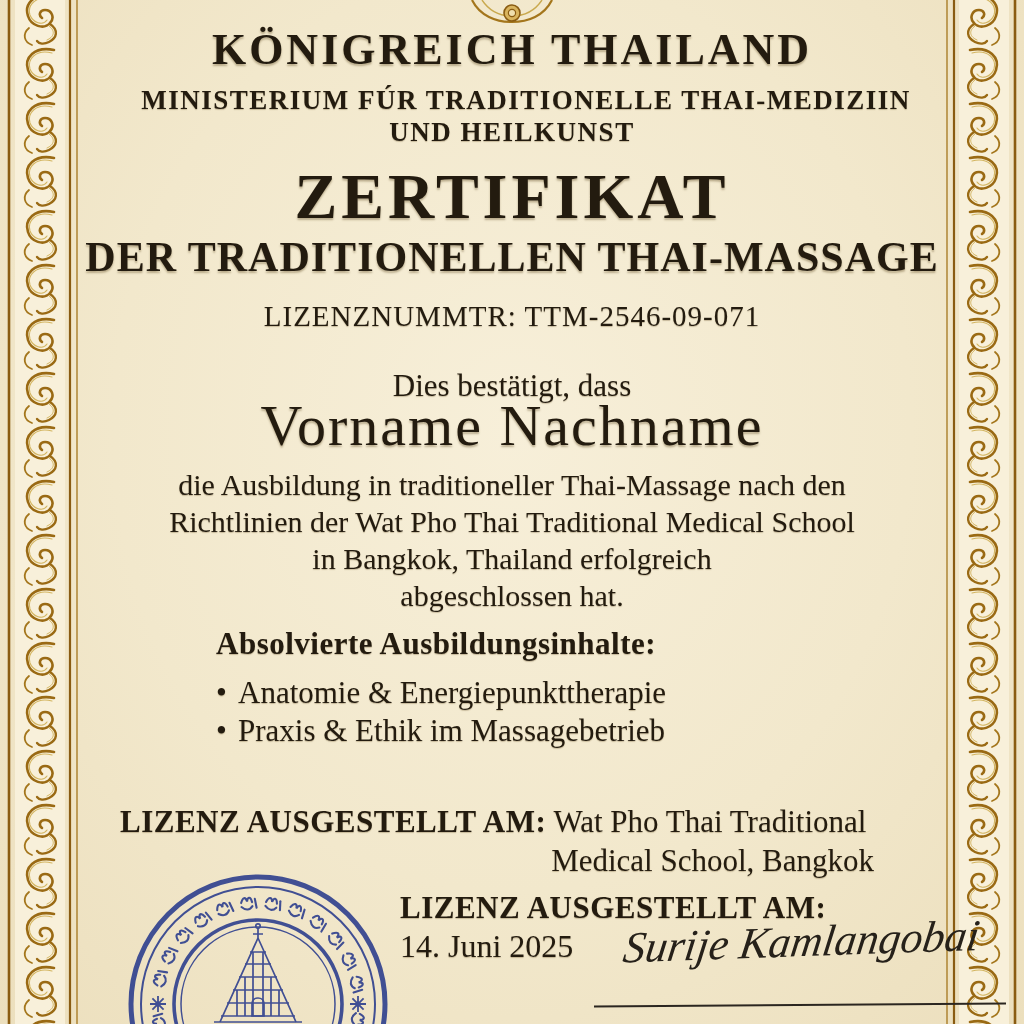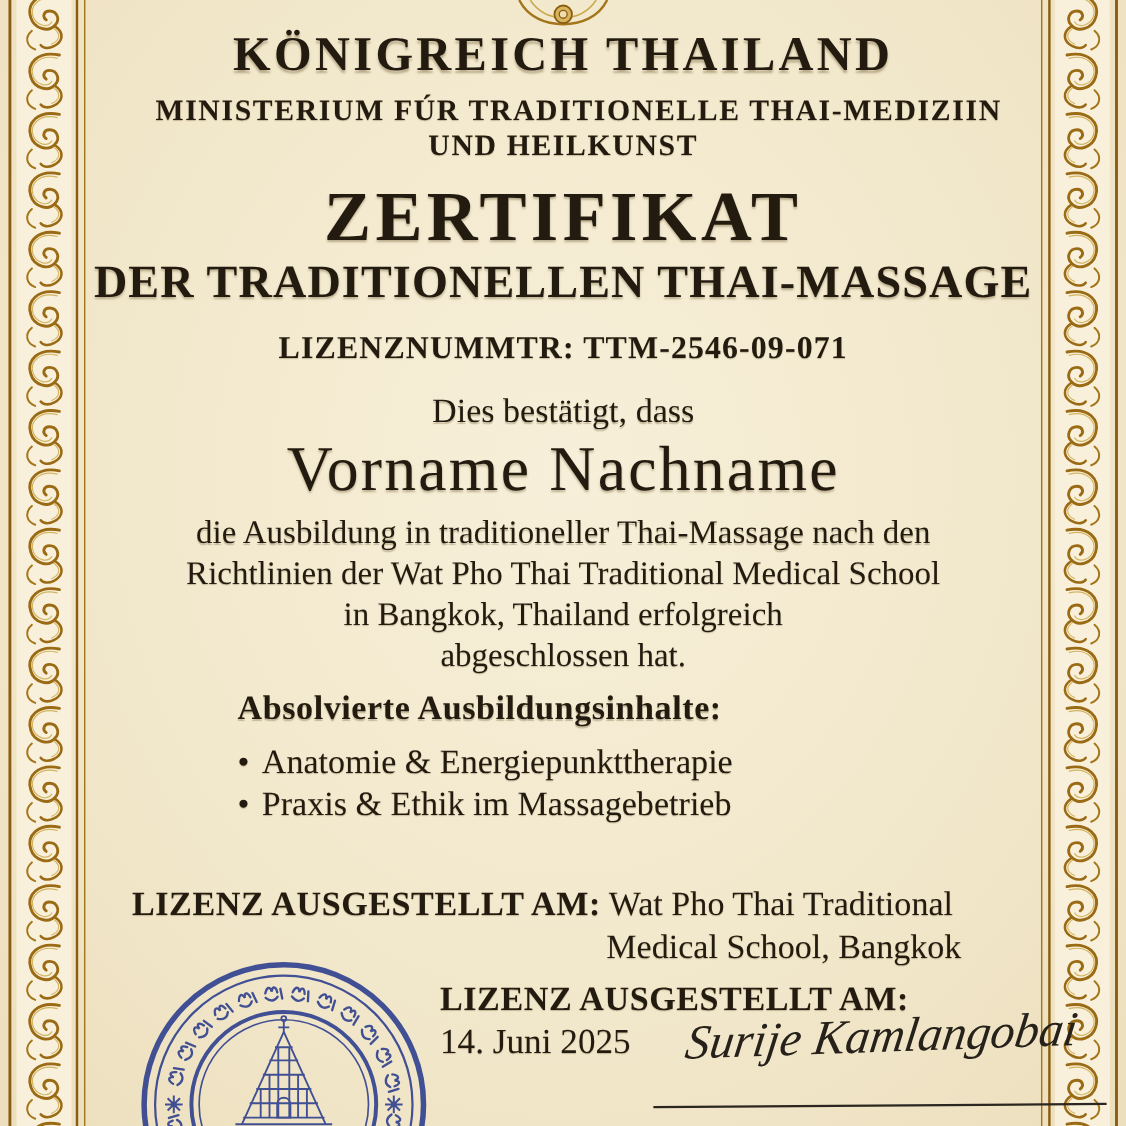--- a/index.html
+++ b/index.html
@@ -12,22 +12,22 @@
   .abs{position:absolute;}
   .ctr{left:0;right:0;text-align:center;}
   .hshadow{text-shadow:0 2px 2px rgba(92,70,28,.38);}
   .sshadow{text-shadow:0 1px 1px rgba(92,70,28,.30);}
 
   .kingdom{top:24px;font-size:44px;font-weight:bold;letter-spacing:3px;}
   .ministry1{top:85px;font-size:27px;font-weight:bold;letter-spacing:1.5px;padding-left:28px;}
   .ministry2{top:117px;font-size:27px;font-weight:bold;letter-spacing:1.5px;}
   .zert{top:160px;font-size:64px;font-weight:bold;letter-spacing:4px;}
   .subtitle{top:233px;font-size:42px;font-weight:bold;letter-spacing:1px;}
-  .license{top:300px;font-size:29px;font-weight:bold;letter-spacing:1px;}
-  .confirm{top:356px;font-size:31px;}
+  .license{top:300px;font-size:29px;font-weight:normal;letter-spacing:1px;}
+  .confirm{top:368px;font-size:31px;}
   .recipient{top:392px;font-size:58px;letter-spacing:2px;}
   .bodytext{top:466px;font-size:30px;line-height:37px;}
   .contents{top:626px;left:216px;width:660px;text-align:left;}
   .contents-head{font-size:31px;font-weight:bold;letter-spacing:.5px;margin-bottom:12px;}
   .bullet-line{font-size:31px;line-height:38px;}
   .bullet-dot{display:inline-block;width:22px;text-align:left;}
   .issuedby{top:804px;left:120px;width:762px;font-size:31px;}
   .issuedby .l2{text-align:right;padding-right:8px;line-height:42px;}
   .issuedby .lbl{font-weight:bold;letter-spacing:.5px;}
   .issuedon-lbl{top:890px;left:400px;font-size:31px;font-weight:bold;letter-spacing:.5px;}

